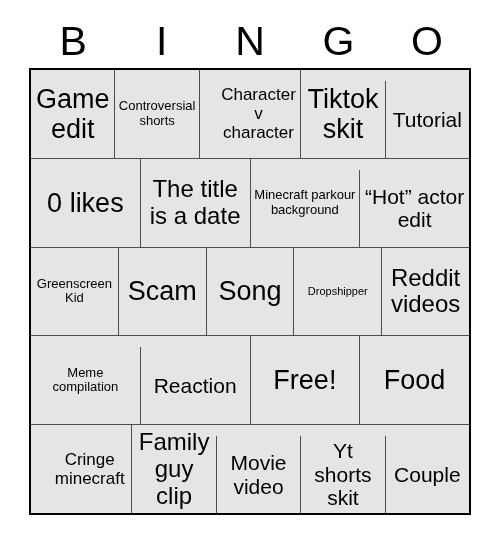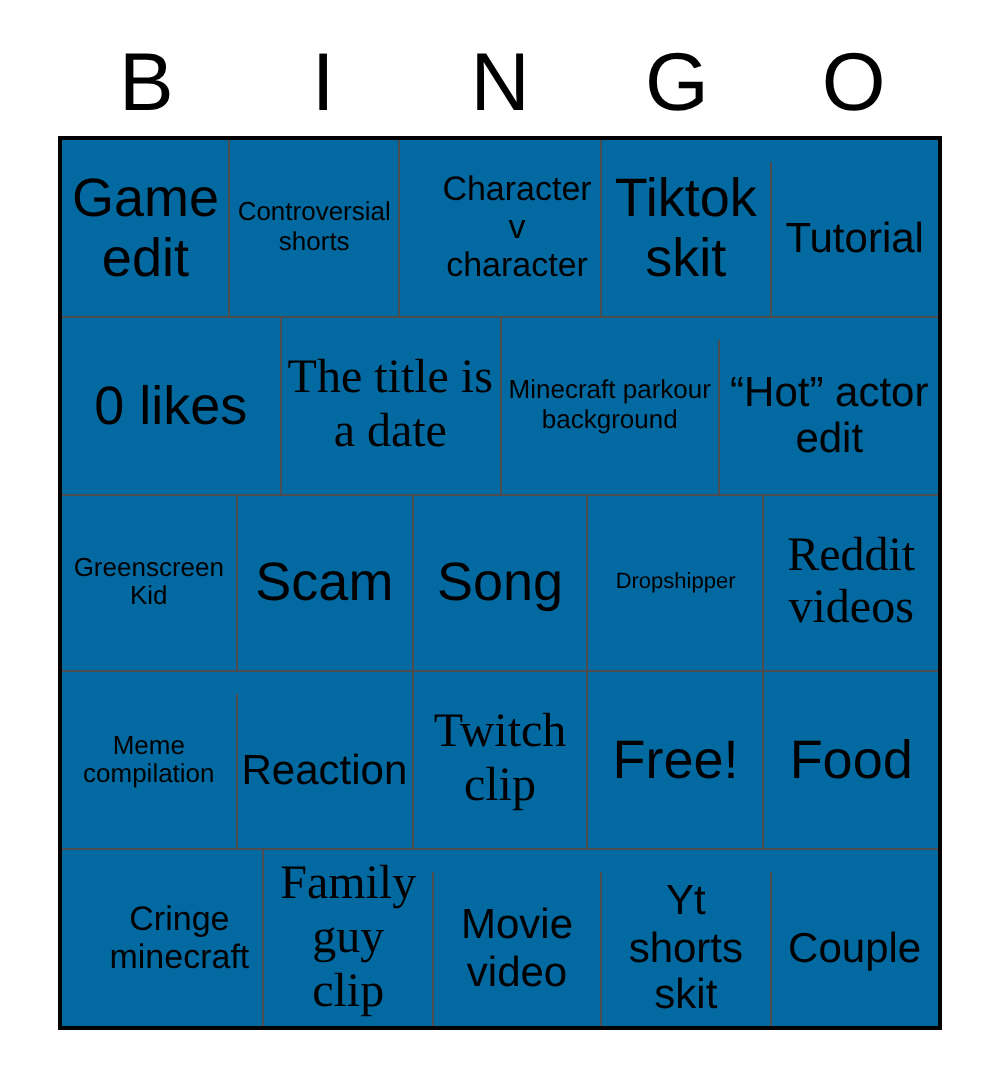--- a/index.html
+++ b/index.html
@@ -48,21 +48,21 @@
   #grid {
     position: absolute;
     left: 29px;
     top: 68px;
     width: 442px;
     height: 447px;
     box-sizing: border-box;
     border: 2px solid #000000;
     display: flex;
     flex-direction: column;
-    background: #0369a1;
+    background: #e5e5e5;
   }
   .grid-row {
     flex: 1 1 0;
     display: flex;
     min-height: 0;
   }
   .grid-row + .grid-row {
     border-top: 1px solid #4d4d4d;
   }
   .cell {
@@ -77,21 +77,21 @@
     overflow: hidden;
     line-height: 1.12;
     word-wrap: break-word;
   }
   .cell + .cell {
     border-left: 1px solid #4d4d4d;
   }
 
   
   .t-xl   { font-size: 27px; }
-  .t-lg   { font-size: 24px; font-family: Liberation Serif, serif; }
+  .t-lg   { font-size: 24px; }
   .t-md   { font-size: 21px; margin-top: 11px; }
   .t-sm   { font-size: 17px; padding-left: 20px; }
   .t-xs   { font-size: 13px; }
   .t-xxs  { font-size: 11px; }
 </style>
 </head>
 <body>
 
 <div id="bingo-card">
 
@@ -120,21 +120,20 @@
       <div class="grid-row">
         <div class="cell t-xs">Greenscreen Kid</div>
         <div class="cell t-xl">Scam</div>
         <div class="cell t-xl">Song</div>
         <div class="cell t-xxs">Dropshipper</div>
         <div class="cell t-lg">Reddit videos</div>
       </div>
       <div class="grid-row">
         <div class="cell t-xs">Meme compilation</div>
         <div class="cell t-md">Reaction</div>
-        <div class="cell t-lg">Twitch clip</div>
         <div class="cell t-xl">Free!</div>
         <div class="cell t-xl">Food</div>
       </div>
       <div class="grid-row">
         <div class="cell t-sm">Cringe minecraft</div>
         <div class="cell t-lg">Family guy clip</div>
         <div class="cell t-md">Movie video</div>
         <div class="cell t-md">Yt shorts skit</div>
         <div class="cell t-md">Couple</div>
       </div>

